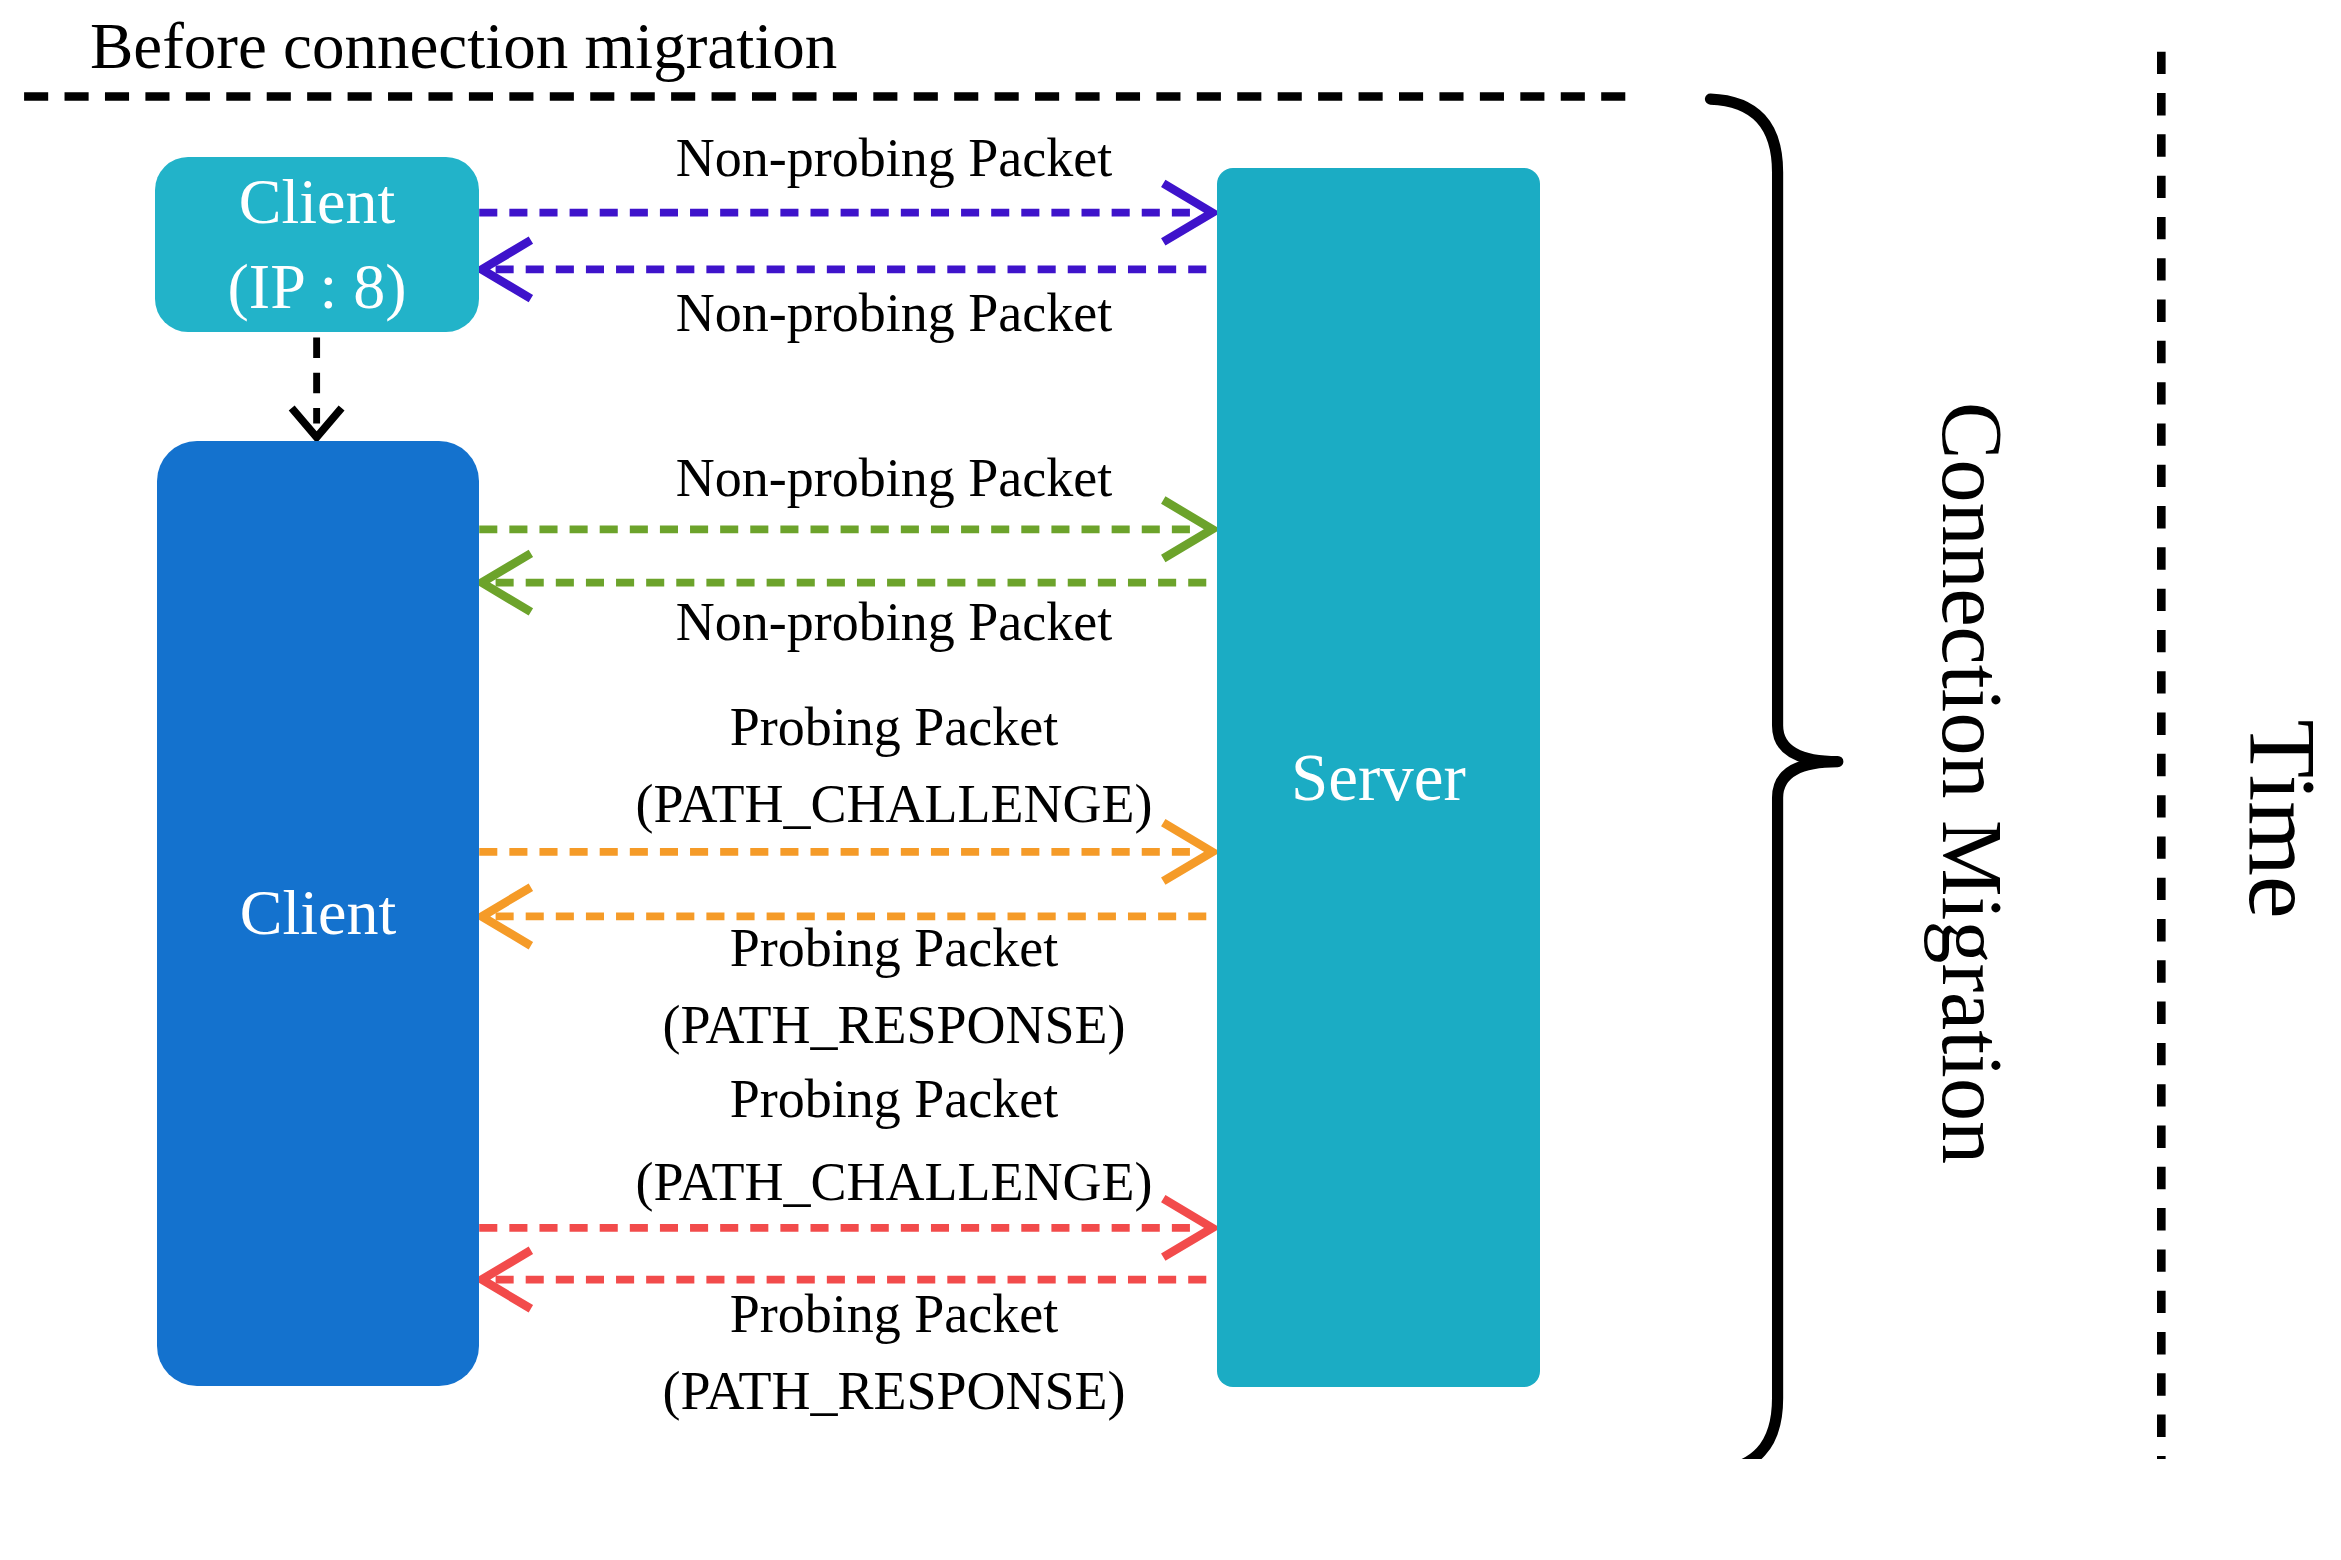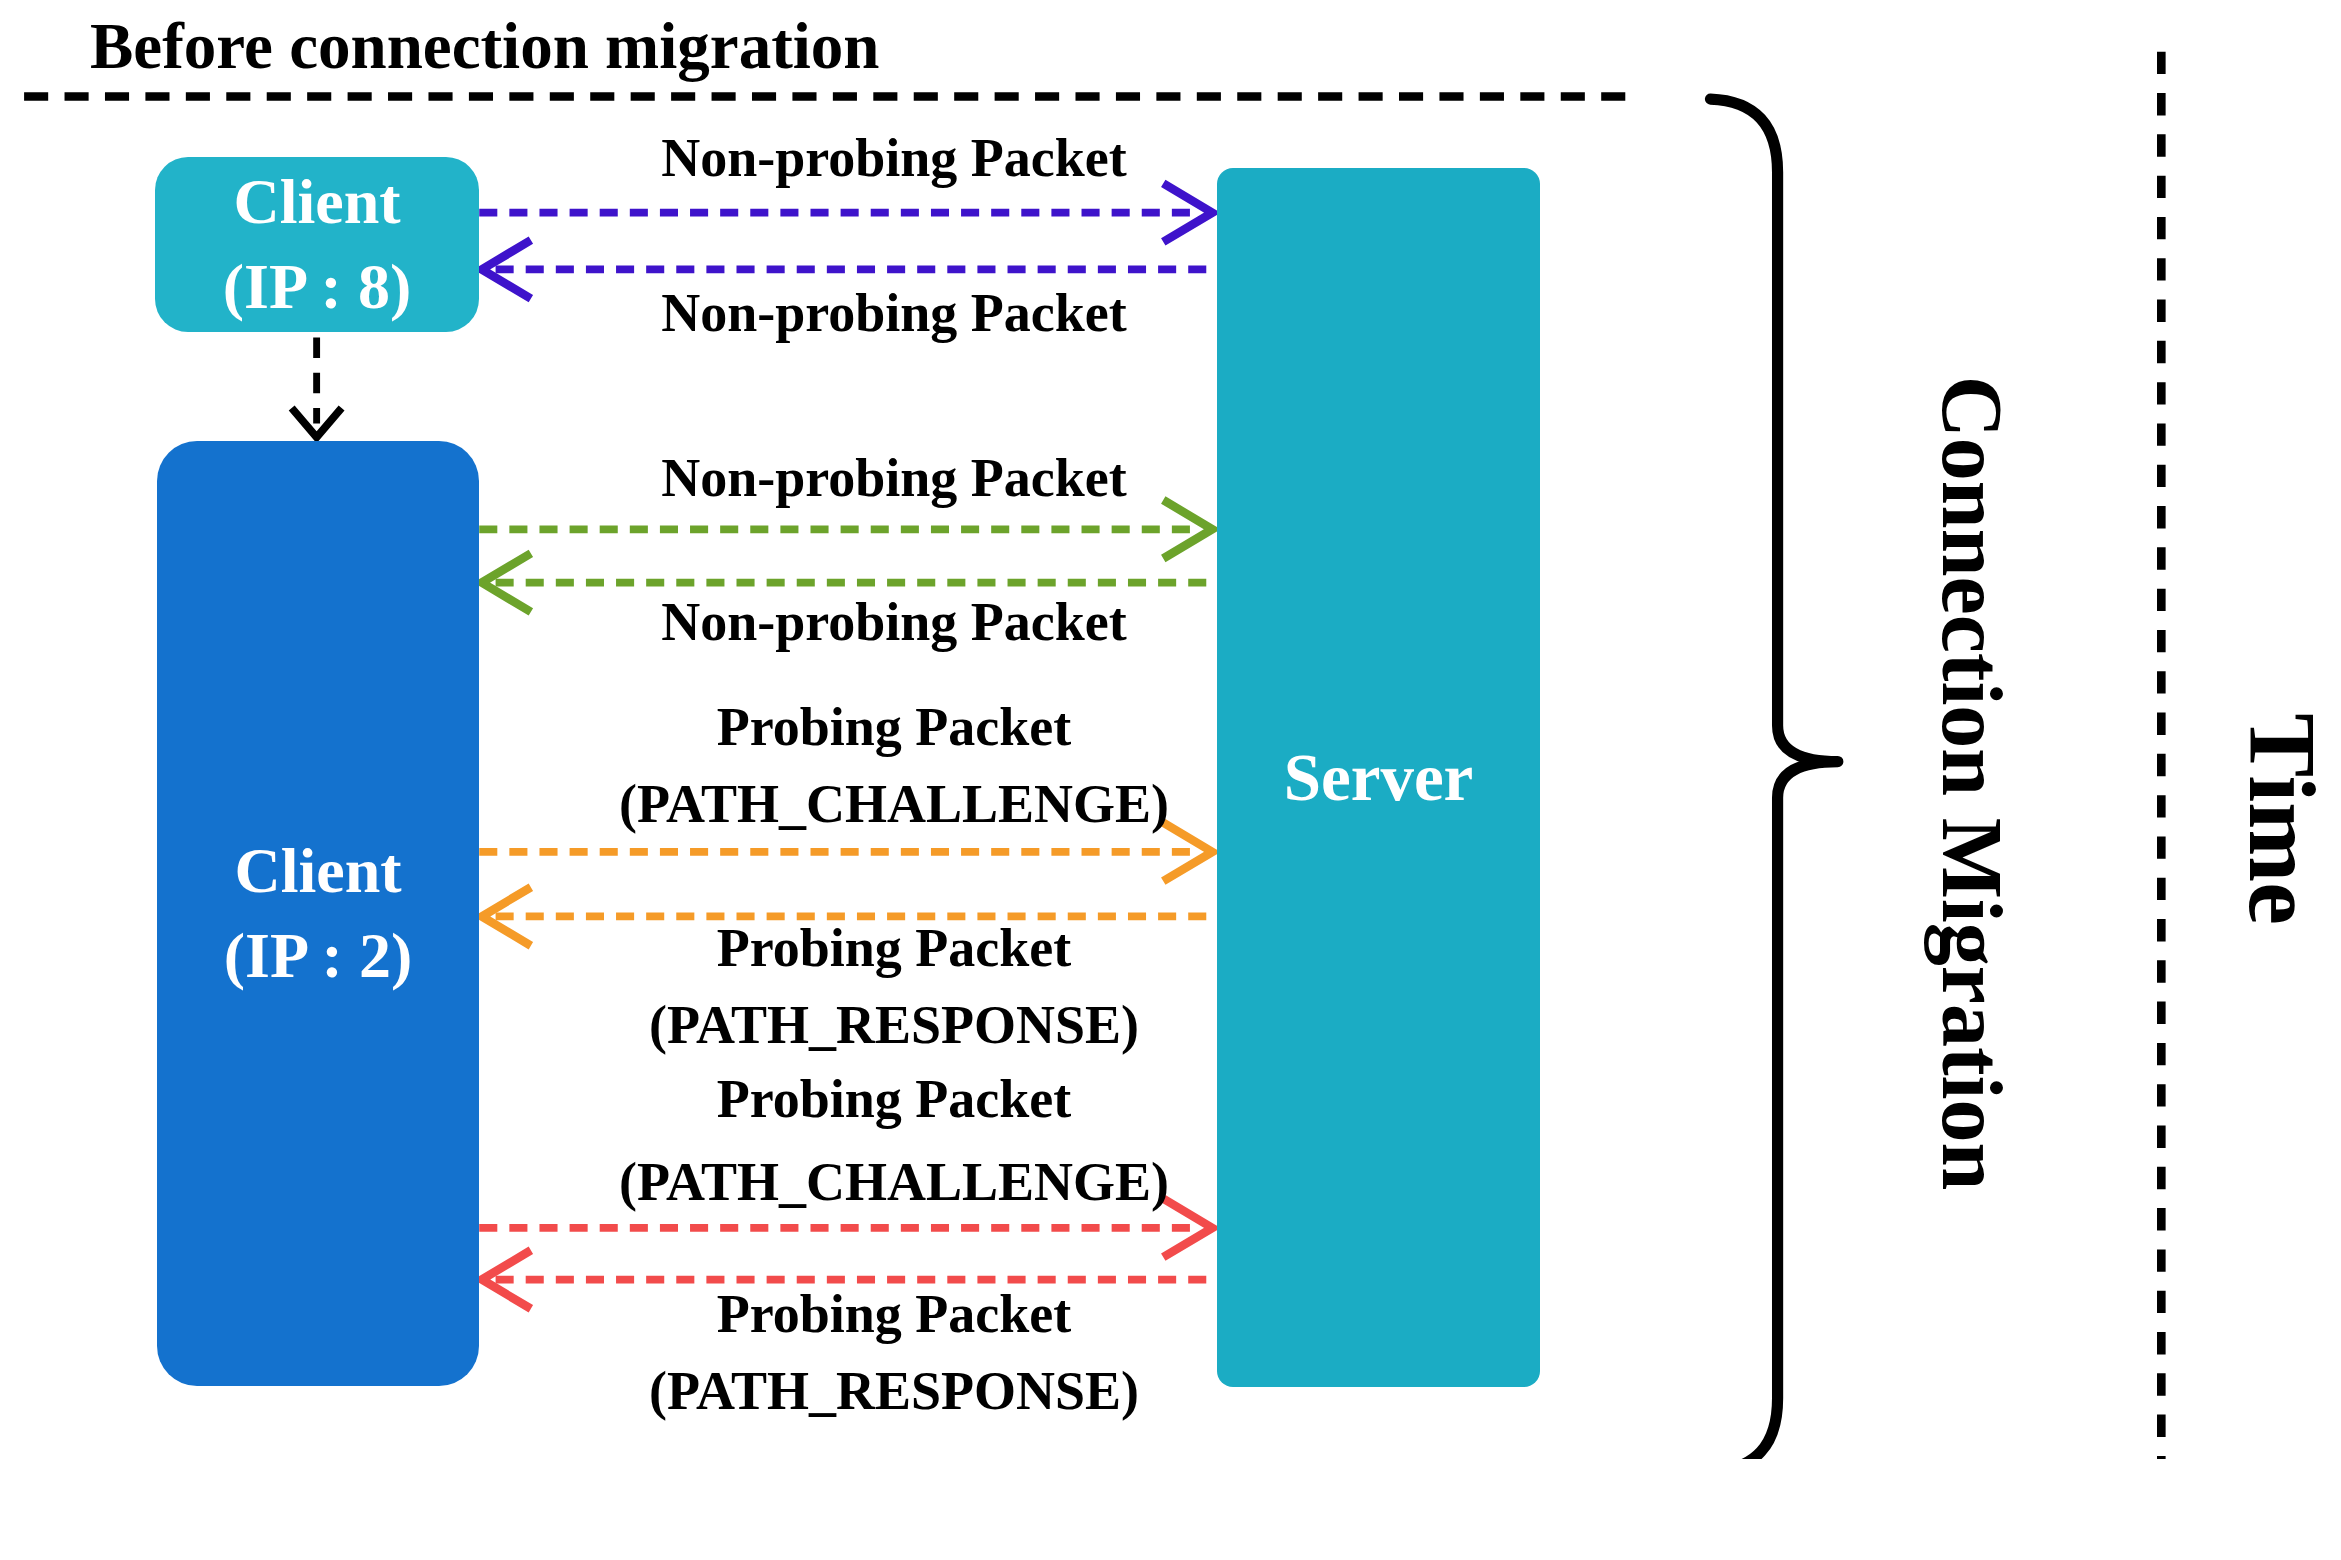--- a/index.html
+++ b/index.html
@@ -3,21 +3,20 @@
 <meta charset="utf-8">
 <style>
   html,body{margin:0;padding:0;background:#ffffff;}
   #stage{
     position:relative;
     width:2342px;height:1459px;
     background:#ffffff;
     font-family:"Liberation Serif","DejaVu Serif",serif;
     color:#000;
     overflow:hidden;
-    font-weight:bold;
   }
   #gfx{position:absolute;left:0;top:0;width:2342px;height:1561px;}
   .abs{position:absolute;white-space:nowrap;}
   .title{font-size:65px;line-height:1;}
   .msg-label{
     position:absolute;left:894px;transform:translateX(-50%);
     font-size:54px;line-height:1;white-space:nowrap;
   }
   .node{
     position:absolute;display:flex;flex-direction:column;
@@ -73,21 +72,20 @@
 
   <div class="abs title" style="left:90px;top:13.8px;">Before connection migration</div>
 
   <div class="node" style="left: 155px; top: 157px; width: 324px; height: 175px; border-radius: 33px; background: rgb(34, 179, 201);">
     <div class="nline">Client</div>
     <div class="nline">(IP : 8)</div>
   </div>
 
   <div class="node" style="left: 157px; top: 441px; width: 322px; height: 945px; border-radius: 40px; background: rgb(20, 114, 206);">
     <div class="nline">Client</div>
-    <div class="nline">(IP : 2)</div>
   </div>
 
   <div class="node" style="left: 1217px; top: 168px; width: 323px; height: 1219px; border-radius: 16px; background: rgb(27, 172, 196);">
     <div class="nline" style="font-size:67px;">Server</div>
   </div>
 
   <div class="msg-label" style="top:131px;">Non-probing Packet</div>
   <div class="msg-label" style="top:286px;">Non-probing Packet</div>
   <div class="msg-label" style="top:451px;">Non-probing Packet</div>
   <div class="msg-label" style="top:595px;">Non-probing Packet</div>

